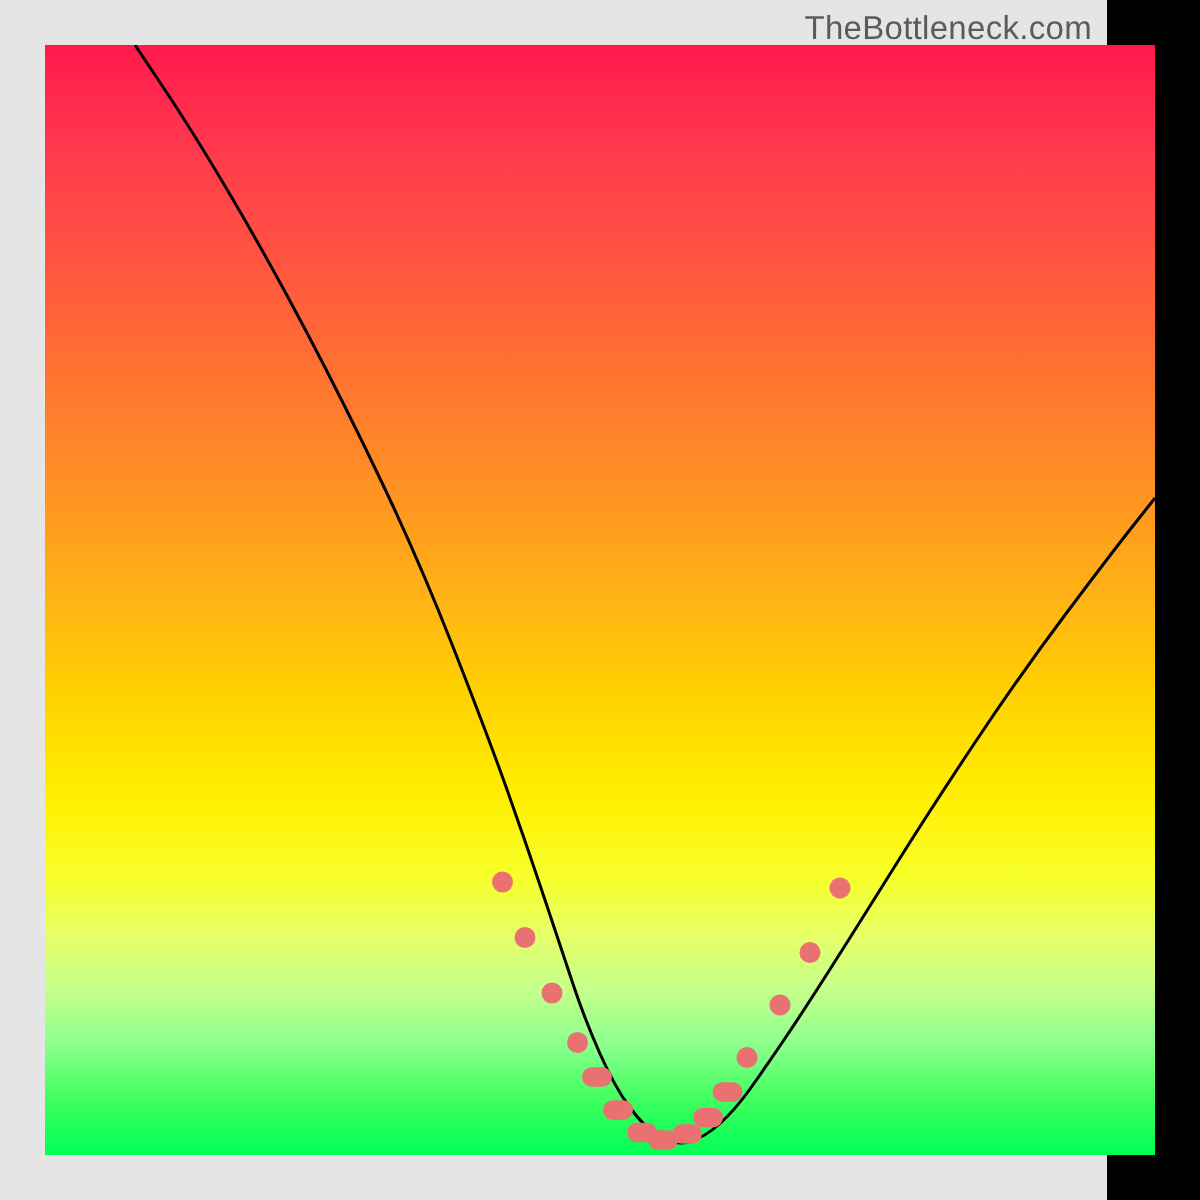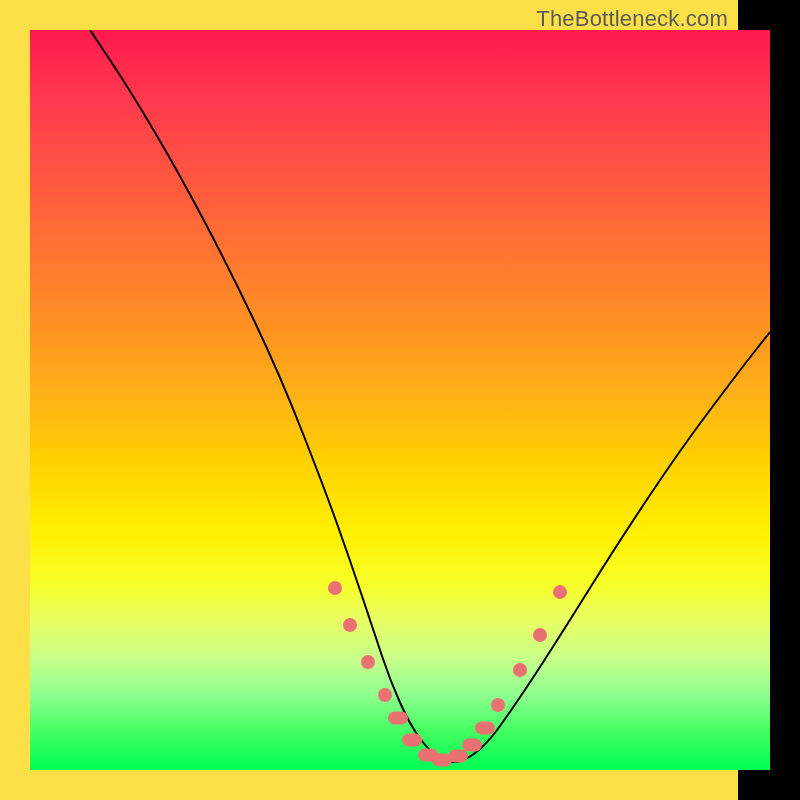--- a/index.html
+++ b/index.html
@@ -7,21 +7,21 @@
     padding: 0;
     width: 800px;
     height: 800px;
     background: #000;
     font-family: Arial, Helvetica, sans-serif;
   }
   .frame {
     position: relative;
     width: 738px;
     height: 800px;
-    background: #fde047;
+    background: #e5e5e5;
   }
   .plot {
     position: absolute;
     left: 30px;
     top: 30px;
     width: 740px;
     height: 740px;
     
     background: linear-gradient(to bottom,
       #ff1a4d 0%,

